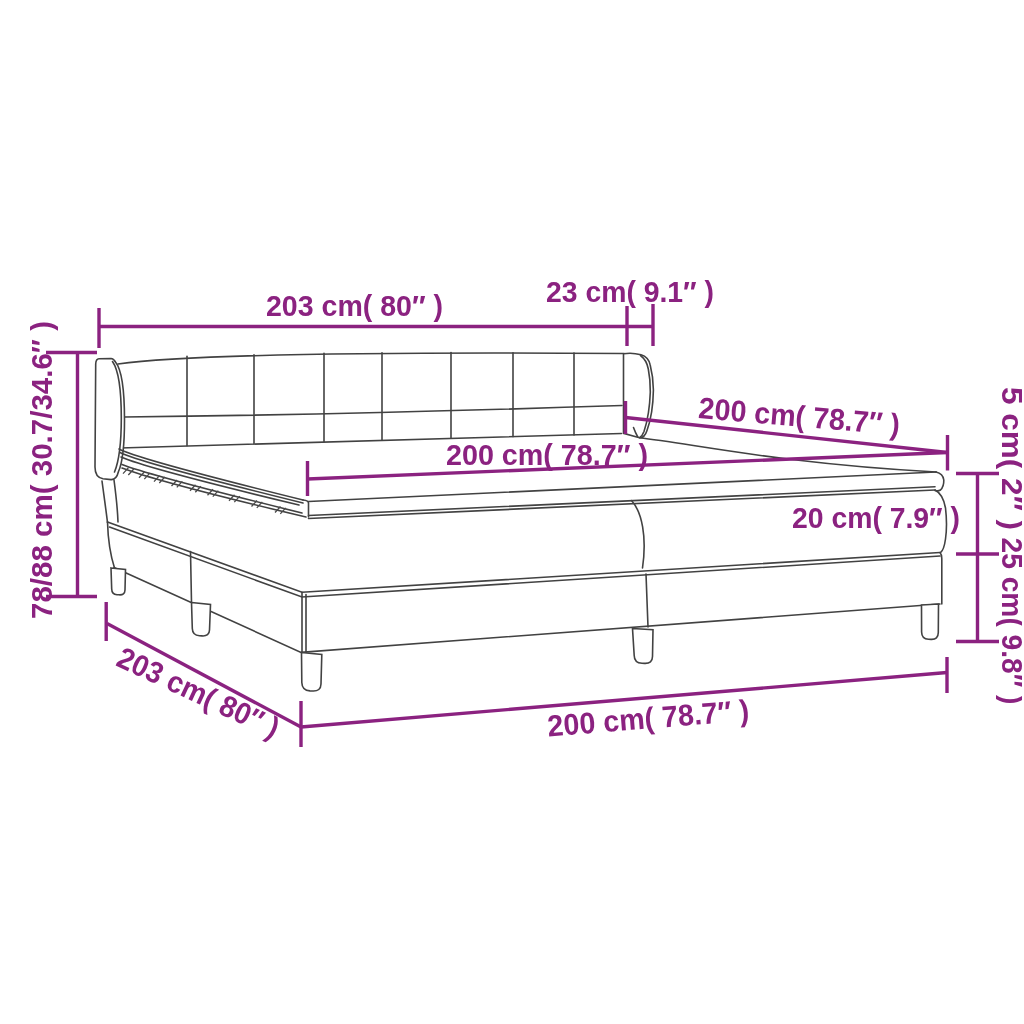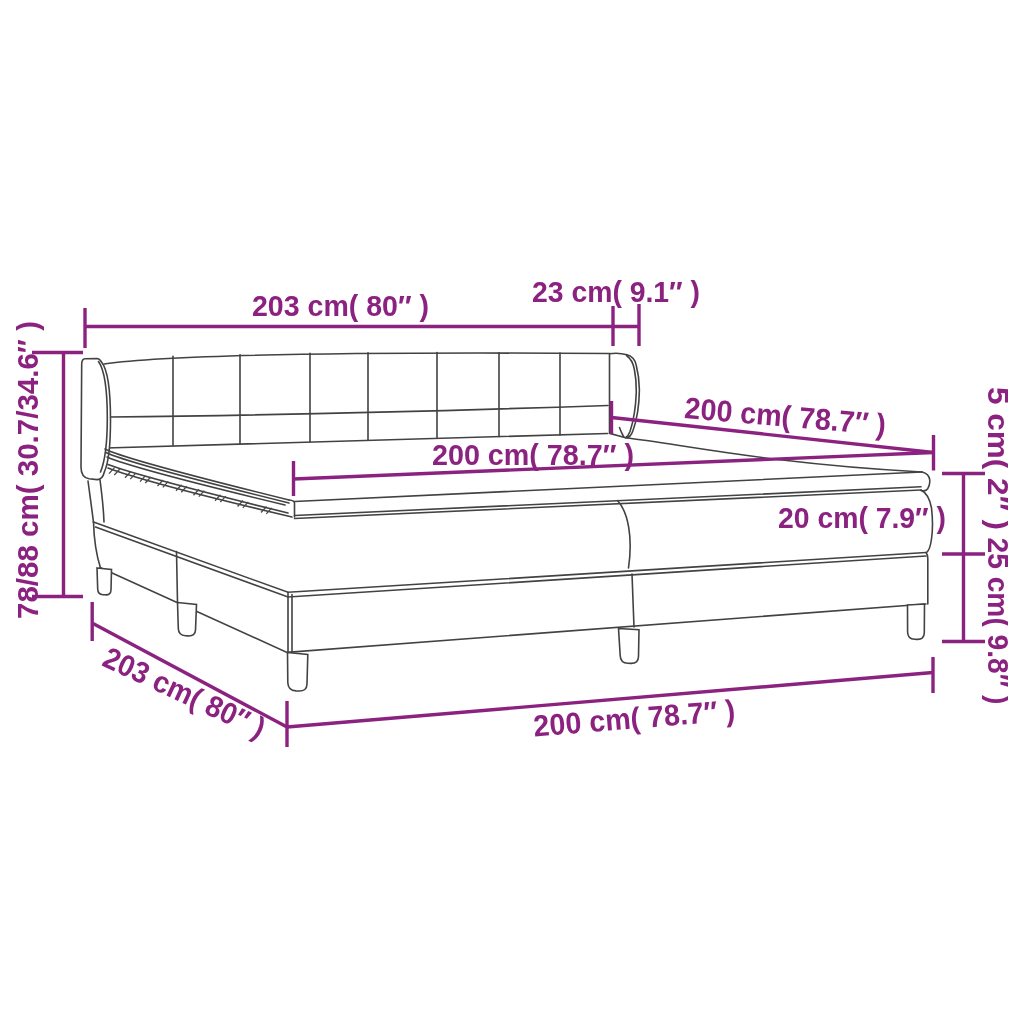--- a/index.html
+++ b/index.html
@@ -1,16 +1,16 @@
 <!DOCTYPE html>
 <html><head>
 <meta charset="utf-8">
 <style>
   html,body{margin:0;padding:0;background:#ffffff;}
-  #canvas{width:1008px;height:1024px;position:relative;overflow:hidden;}
+  #canvas{width:1008px;height:1024px;position:relative;overflow:hidden;margin-left:14px;}
   svg{display:block;}
   text{font-family:"Liberation Sans",sans-serif;font-weight:bold;font-size:30px;fill:#8B2280;}
 </style>
 </head>
 <body>
 
 <div id="canvas">
 <svg width="1024" height="1024" viewBox="0 0 1024 1024">
 
   <rect x="0" y="0" width="1024" height="1024" fill="#ffffff"></rect>

